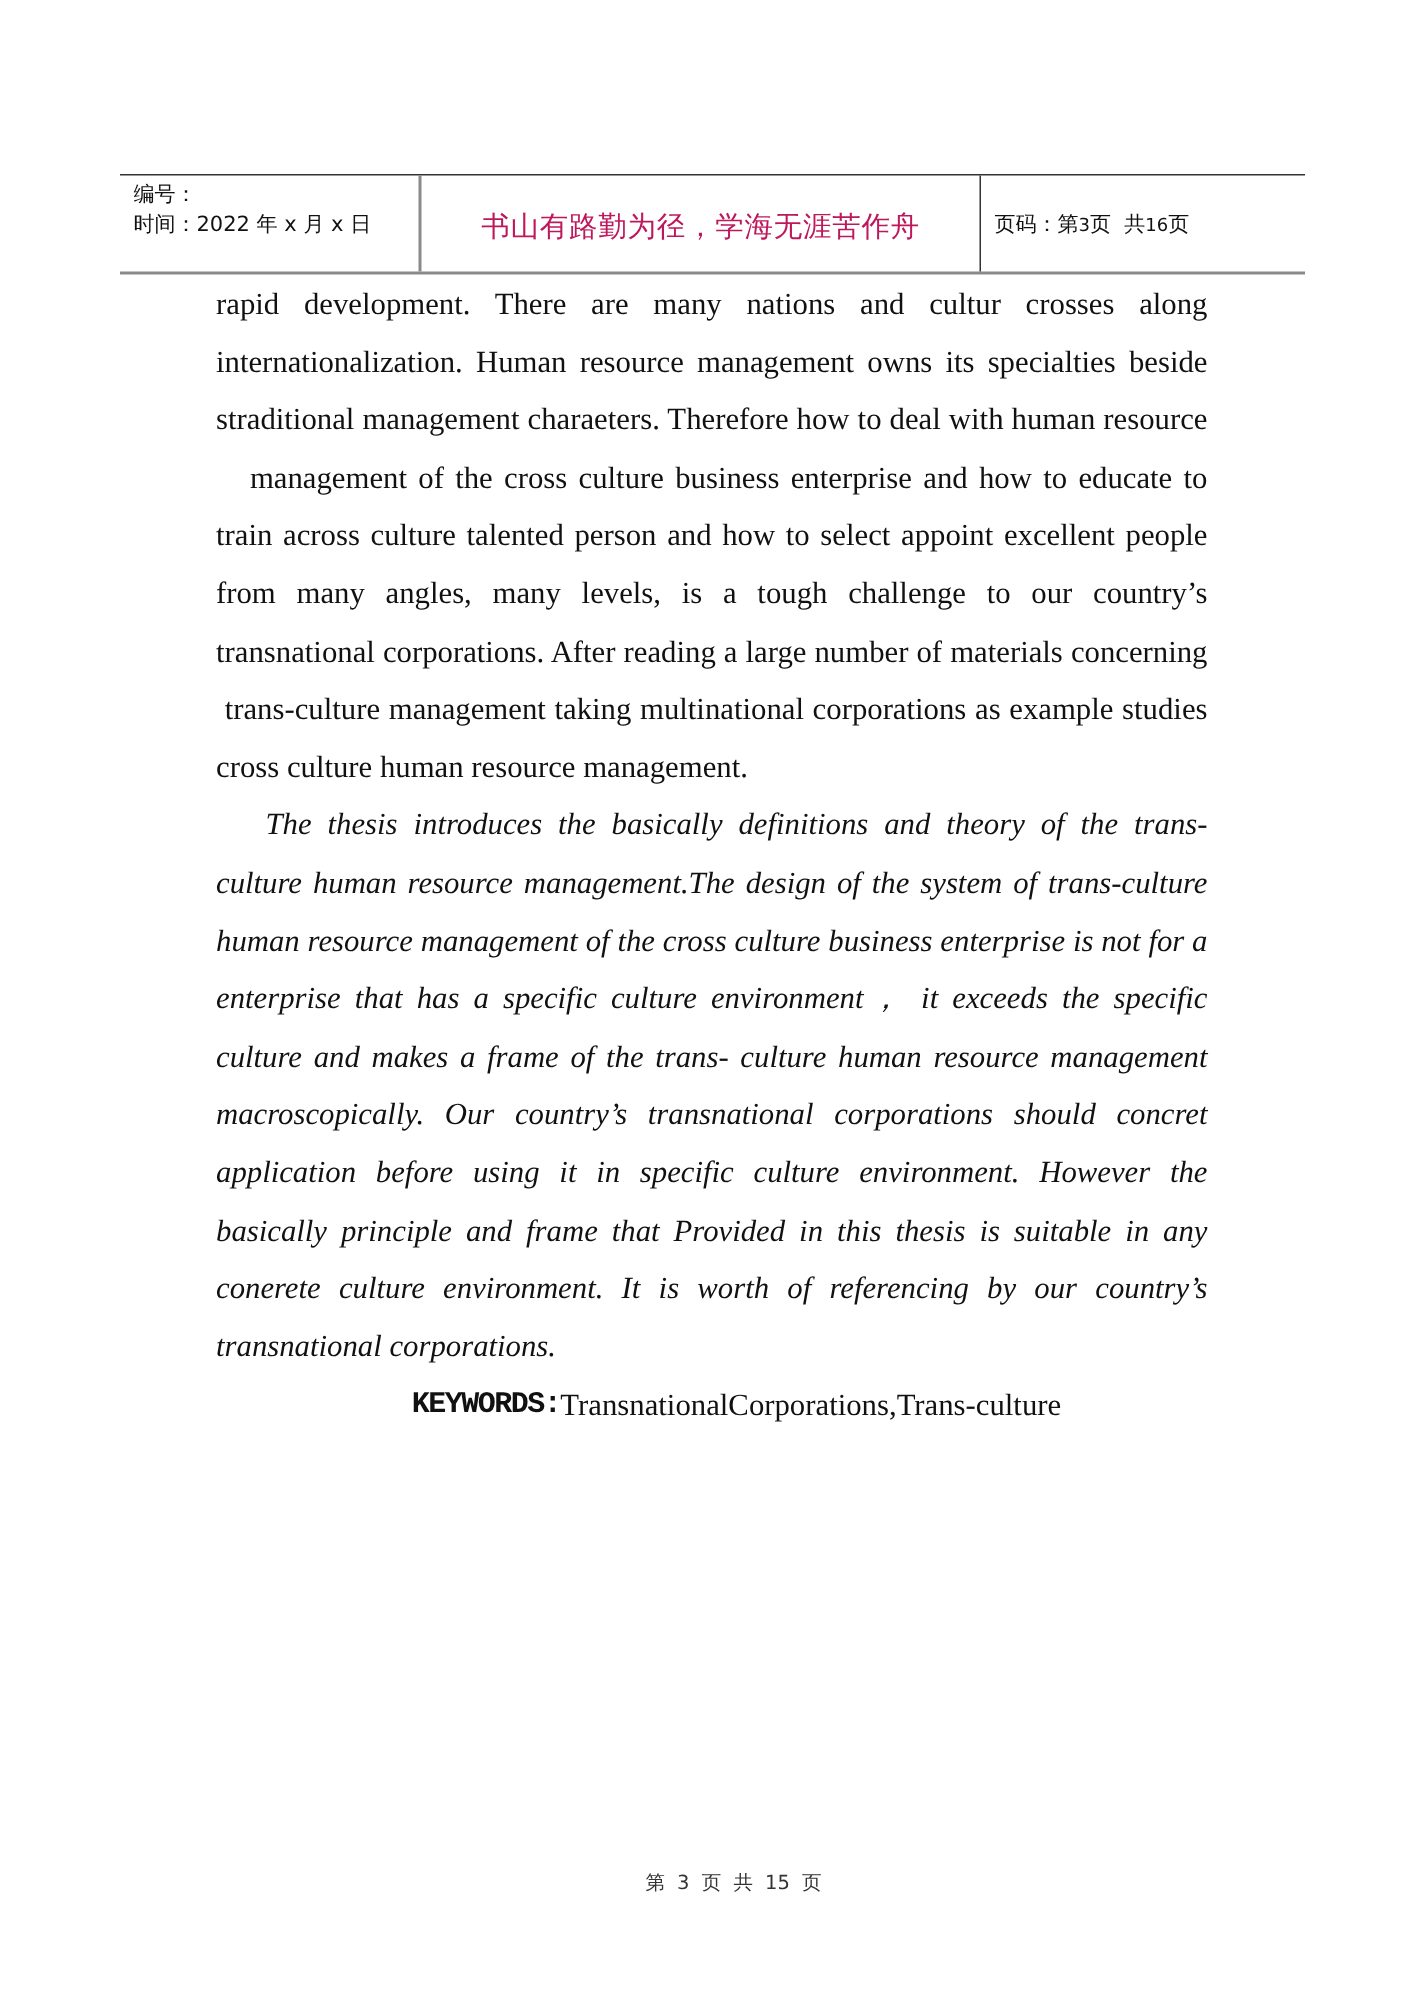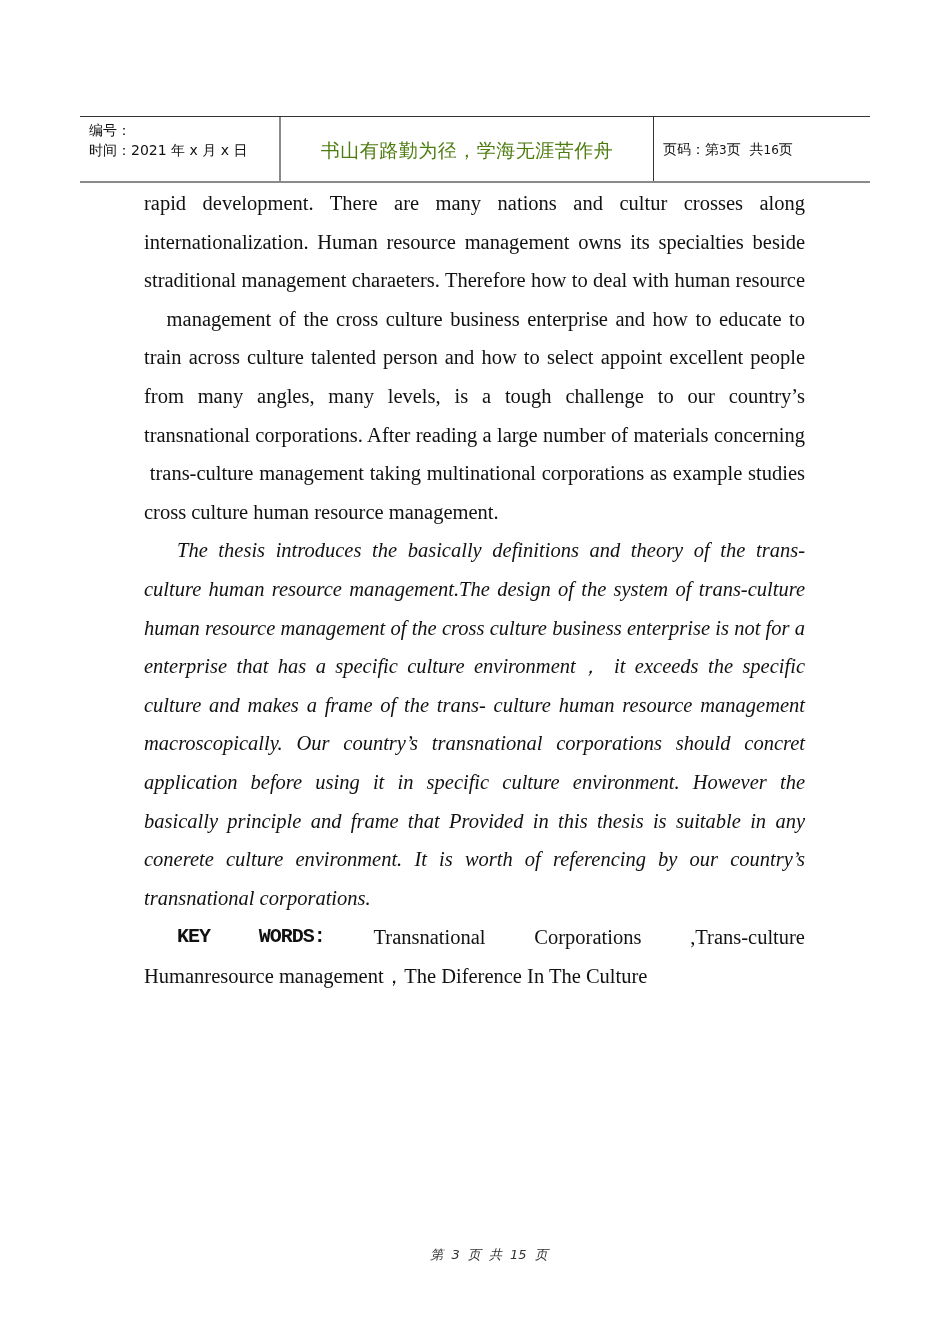--- a/index.html
+++ b/index.html
@@ -42,21 +42,21 @@
       color: #111;
     }
     .hcell.mid {
       width: 373px;
       border-right: 1px solid #333;
       display: flex;
       align-items: center;
       justify-content: center;
       font-family: "DejaVu Sans", "Liberation Sans", sans-serif;
       font-size: 19px;
-      color: #4d7c0f;
+      color: #be185d;
       letter-spacing: 0.5px;
       padding-top: 4px;
     }
     .hcell.right {
       flex: 1;
       display: flex;
       align-items: center;
       padding-left: 9px;
       padding-top: 2px;
       font-family: "DejaVu Sans", "Liberation Sans", sans-serif;
@@ -84,46 +84,45 @@
       font-style: italic;
     }
     .kw-label {
       font-family: "Liberation Mono", "DejaVu Sans Mono", monospace;
       font-weight: bold;
       font-size: 20px;
       letter-spacing: -1px;
     }
     .kw-line1 {
       display: flex;
-      justify-content: space-between;
+      justify-content: center;
       padding-left: 33px;
       margin-top: 1px;
     }
     .footer {
       position: absolute;
       left: 0;
       width: 950px;
       top: 1246px;
       text-align: center;
       font-family: "DejaVu Sans", "Liberation Sans", sans-serif;
       font-size: 13px;
       color: #333;
       word-spacing: 4px;
       padding-left: 28px;
       box-sizing: border-box;
-      font-style: italic;
     }
   </style>
 </head>
 <body>
 
 <div class="header">
   <div class="hcell left">
     <div>编号：</div>
-    <div>时间：2021 年 x 月 x 日</div>
+    <div>时间：2022 年 x 月 x 日</div>
   </div>
   <div class="hcell mid">
     <span>书山有路勤为径，学海无涯苦作舟</span>
   </div>
   <div class="hcell right">
     <span>页码：第</span>
     <span class="small">3</span>
     <span style="white-space:pre">页  共</span>
     <span class="small">16</span>
     <span>页</span>
@@ -134,17 +133,16 @@
   <p>rapid development. There are many nations and cultur crosses along internationalization. Human resource management owns its specialties beside straditional management charaeters. Therefore how to deal with human resource &nbsp;&nbsp;&nbsp;management of the cross culture business enterprise and how to educate to train across culture talented person and how to select appoint excellent people from many angles, many levels, is a tough challenge to our country’s transnational corporations. After reading a large number of materials concerning &nbsp;trans-culture management taking multinational corporations as example studies cross culture human resource management.</p>
   <p class="indent">The thesis introduces the basically definitions and theory of the trans-culture human resource management.The design of the system of trans-culture human resource management of the cross culture business enterprise is not for a enterprise that has a specific culture environment， it exceeds the specific culture and makes a frame of the trans- culture human resource management macroscopically. Our country’s transnational corporations should concret application before using it in specific culture environment. However the basically principle and frame that Provided in this thesis is suitable in any conerete culture environment. It is worth of referencing by our country’s transnational corporations.</p>
   <div class="kw">
     <div class="kw-line1">
       <span class="kw-label">KEY</span>
       <span class="kw-label">WORDS:</span>
       <span>Transnational</span>
       <span>Corporations</span>
       <span>,Trans-culture</span>
     </div>
-    <div>Humanresource management，The Diference In The Culture</div>
   </div>
 </div>
 
 <div class="footer">第 3 页 共 15 页</div>
 
 </body></html>

